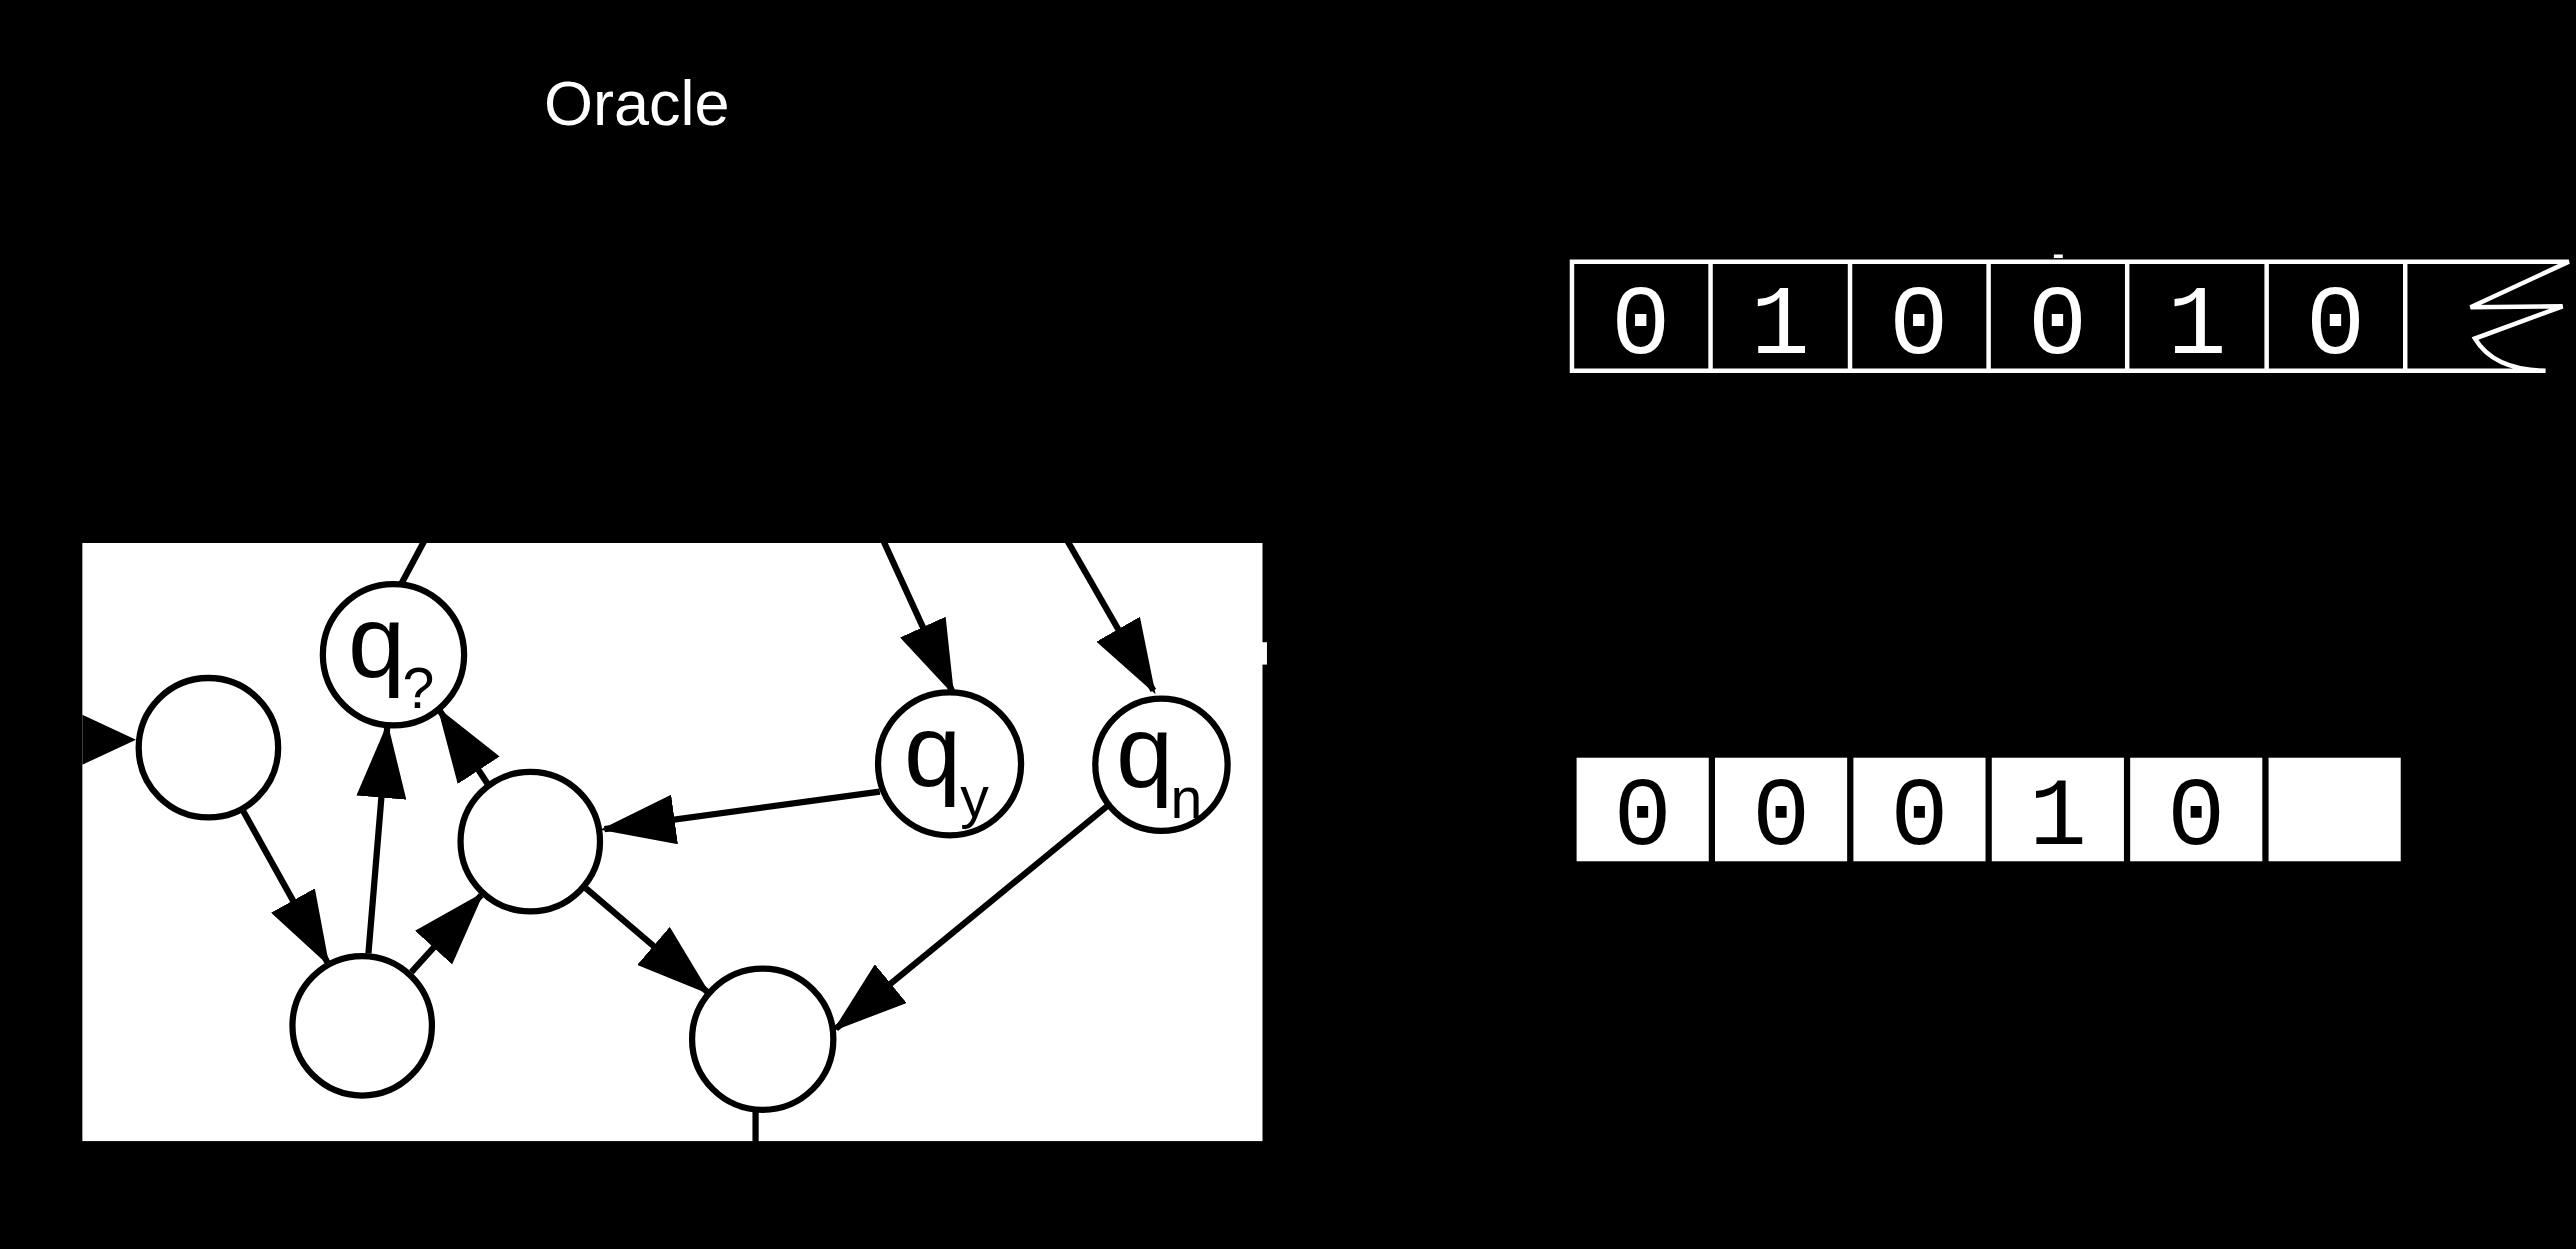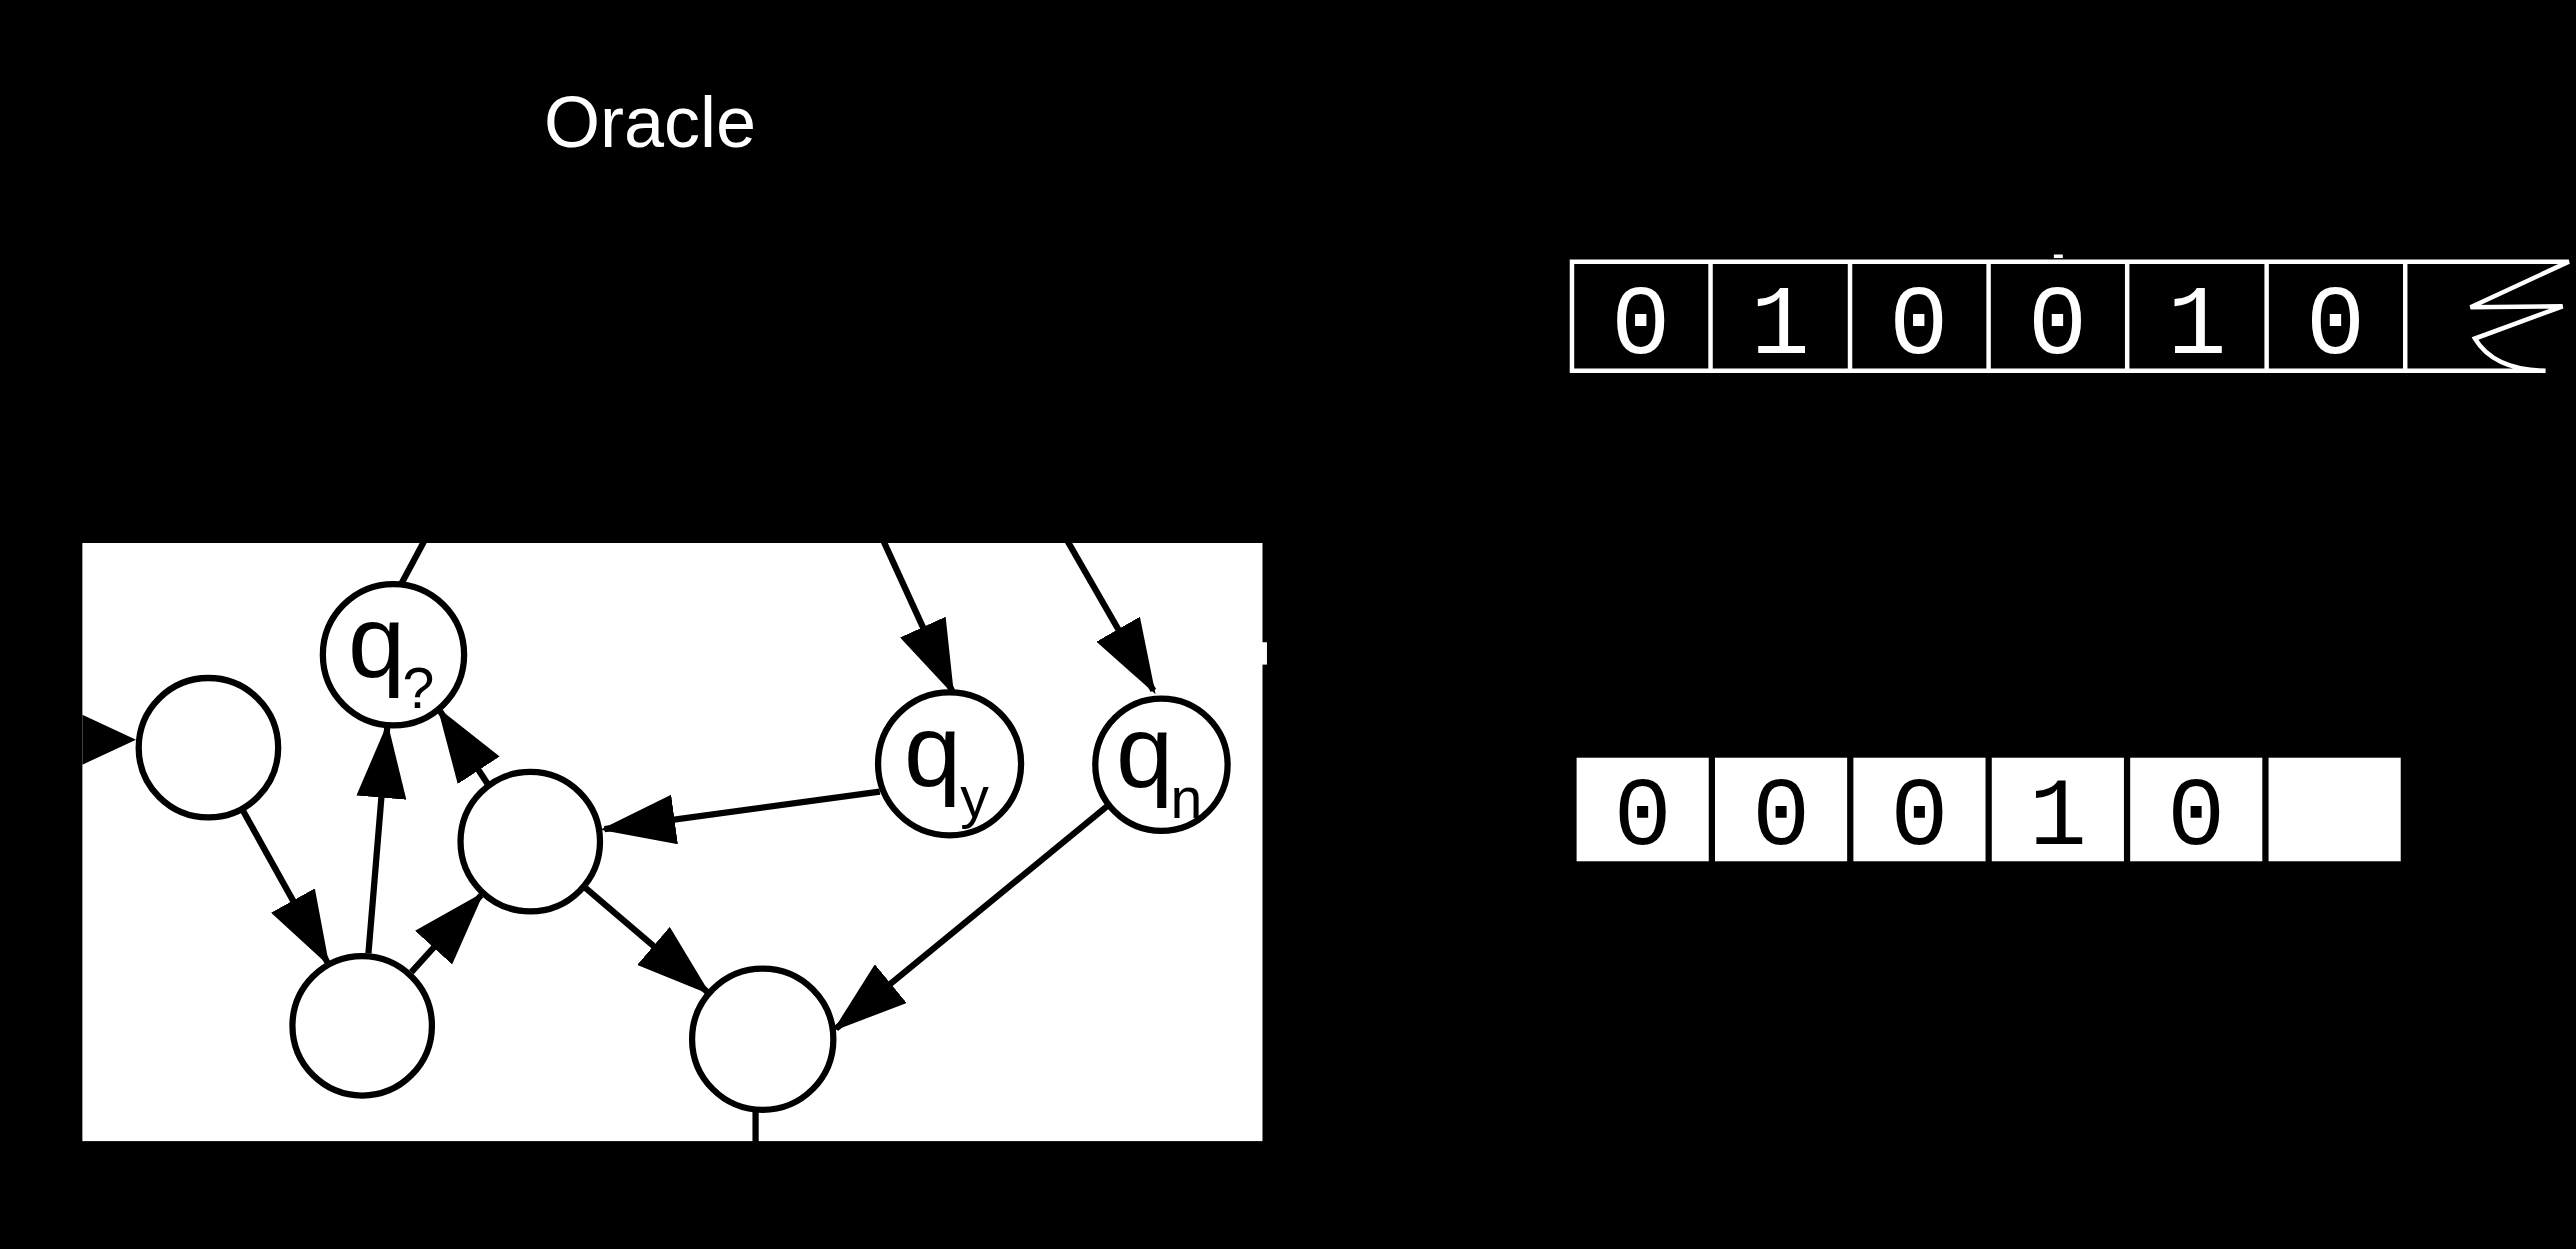--- a/index.html
+++ b/index.html
@@ -13,23 +13,23 @@
   #canvas {
     position: relative;
     width: 2576px;
     height: 1250px;
     background: #000000;
     font-family: "Liberation Sans", sans-serif;
   }
   .abs { position: absolute; }
   #oracle-title {
     left: 544px;
-    top: 86px;
+    top: 72px;
     color: #ffffff;
-    font-size: 72px;
+    font-size: 63px;
     line-height: 1;
     letter-spacing: 0px;
     white-space: nowrap;
   }
   svg { display: block; }
   .tape-digit-light {
     font-family: "Liberation Mono", "DejaVu Sans Mono", monospace;
     font-size: 110px;
     fill: #ffffff;
   }

